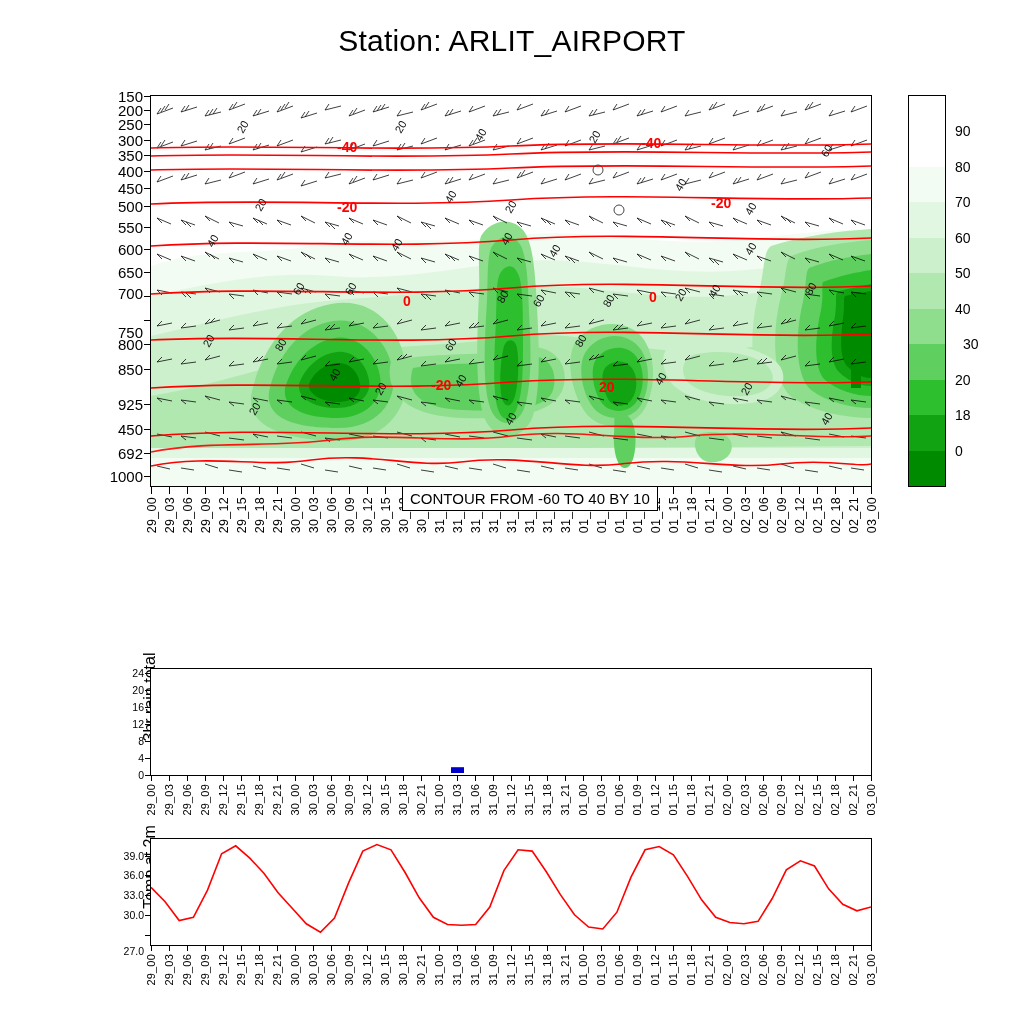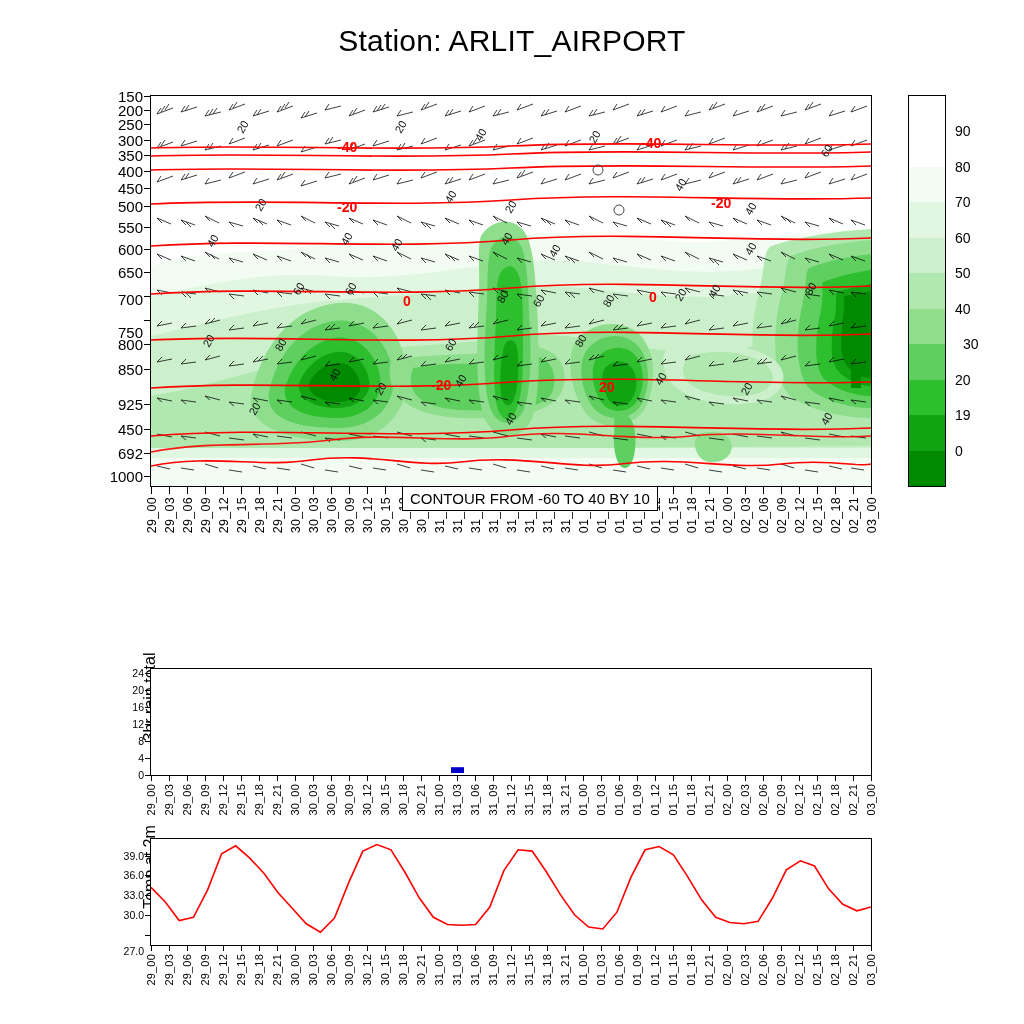--- a/index.html
+++ b/index.html
@@ -567,21 +567,21 @@
     <div class="ytick" style="top: 92.65px;">450</div>
     <div class="ytickmark" style="top: 92.65px;"></div>
     <div class="ytick" style="top: 111.37px;">500</div>
     <div class="ytickmark" style="top: 111.37px;"></div>
     <div class="ytick" style="top: 131.65px; margin-left: 28px;">550</div>
     <div class="ytickmark" style="top: 131.65px;"></div>
     <div class="ytick" style="top: 153.88px;">600</div>
     <div class="ytickmark" style="top: 153.88px;"></div>
     <div class="ytick" style="top: 177.28px;">650</div>
     <div class="ytickmark" style="top: 177.28px;"></div>
-    <div class="ytick" style="top: 204px;">700</div>
+    <div class="ytick" style="top: 198px;">700</div>
     <div class="ytickmark" style="top: 201.07px;"></div>
     <div class="ytick" style="top: 237px;">750</div>
     <div class="ytickmark" style="top: 225.25px;"></div>
     <div class="ytick" style="top: 249.43px;">800</div>
     <div class="ytickmark" style="top: 249.43px;"></div>
     <div class="ytick" style="top: 274px;">850</div>
     <div class="ytickmark" style="top: 274px;"></div>
     <div class="ytick" style="top: 309.1px;">925</div>
     <div class="ytickmark" style="top: 309.1px;"></div>
     <div class="ytick" style="top: 334.45px;">450</div>
@@ -684,21 +684,21 @@
     <div class="cbseg" style="background: rgb(242, 252, 242); height: 35.4545px; top: 70.9091px; border-bottom: 1px solid rgb(0, 0, 0);"></div>
     <div class="cbseg" style="background: rgb(226, 247, 226); height: 35.4545px; top: 106.364px; border-bottom: 1px solid rgb(0, 0, 0);"></div>
     <div class="cbseg" style="background: rgb(204, 240, 204); height: 35.4545px; top: 141.818px; border-bottom: 1px solid rgb(0, 0, 0);"></div>
     <div class="cbseg" style="background: rgb(176, 232, 176); height: 35.4545px; top: 177.273px; border-bottom: 1px solid rgb(0, 0, 0);"></div>
     <div class="cbseg" style="background: rgb(142, 222, 142); height: 35.4545px; top: 212.727px; border-bottom: 1px solid rgb(0, 0, 0);"></div>
     <div class="cbseg" style="background: rgb(95, 208, 95); height: 35.4545px; top: 248.182px; border-bottom: 1px solid rgb(0, 0, 0);"></div>
     <div class="cbseg" style="background: rgb(46, 191, 46); height: 35.4545px; top: 283.636px; border-bottom: 1px solid rgb(0, 0, 0);"></div>
     <div class="cbseg" style="background: rgb(18, 163, 18); height: 35.4545px; top: 319.091px; border-bottom: 1px solid rgb(0, 0, 0);"></div>
     <div class="cbseg" style="background: rgb(0, 138, 0); height: 35.4545px; top: 354.545px; border-bottom: none;"></div>
     <div class="cblabel" style="top: 354.545px;">0</div>
-    <div class="cblabel" style="top: 319.091px;">19</div>
+    <div class="cblabel" style="top: 319.091px;">18</div>
     <div class="cblabel" style="top: 283.636px;">20</div>
     <div class="cblabel" style="top: 248.182px; margin-left: 8px;">30</div>
     <div class="cblabel" style="top: 212.727px;">40</div>
     <div class="cblabel" style="top: 177.273px;">50</div>
     <div class="cblabel" style="top: 141.818px;">60</div>
     <div class="cblabel" style="top: 106.364px;">70</div>
     <div class="cblabel" style="top: 70.9091px;">80</div>
     <div class="cblabel" style="top: 35.4545px;">90</div>
   </div>
 

